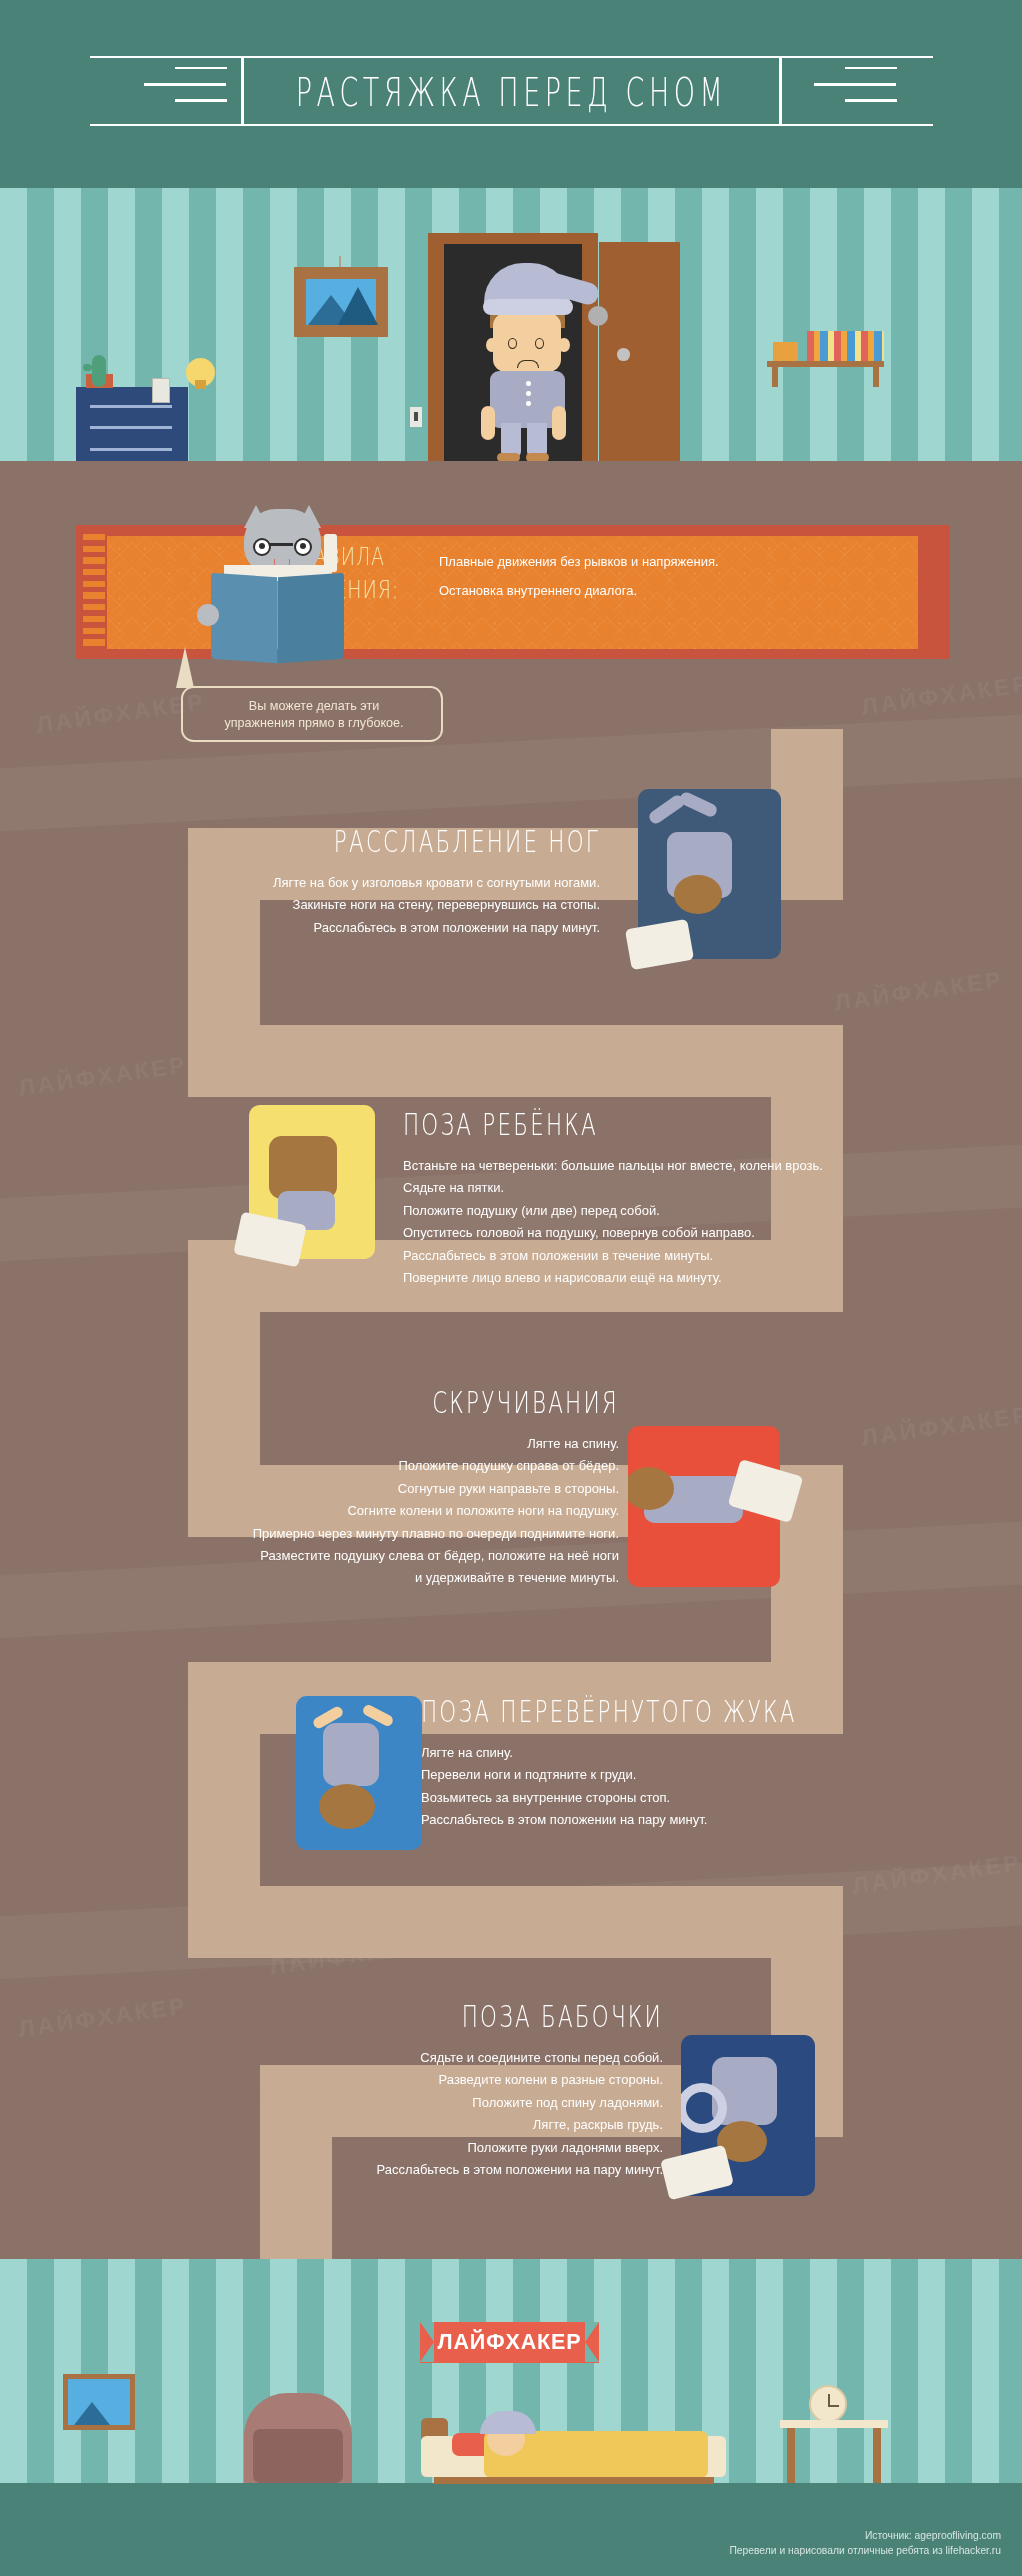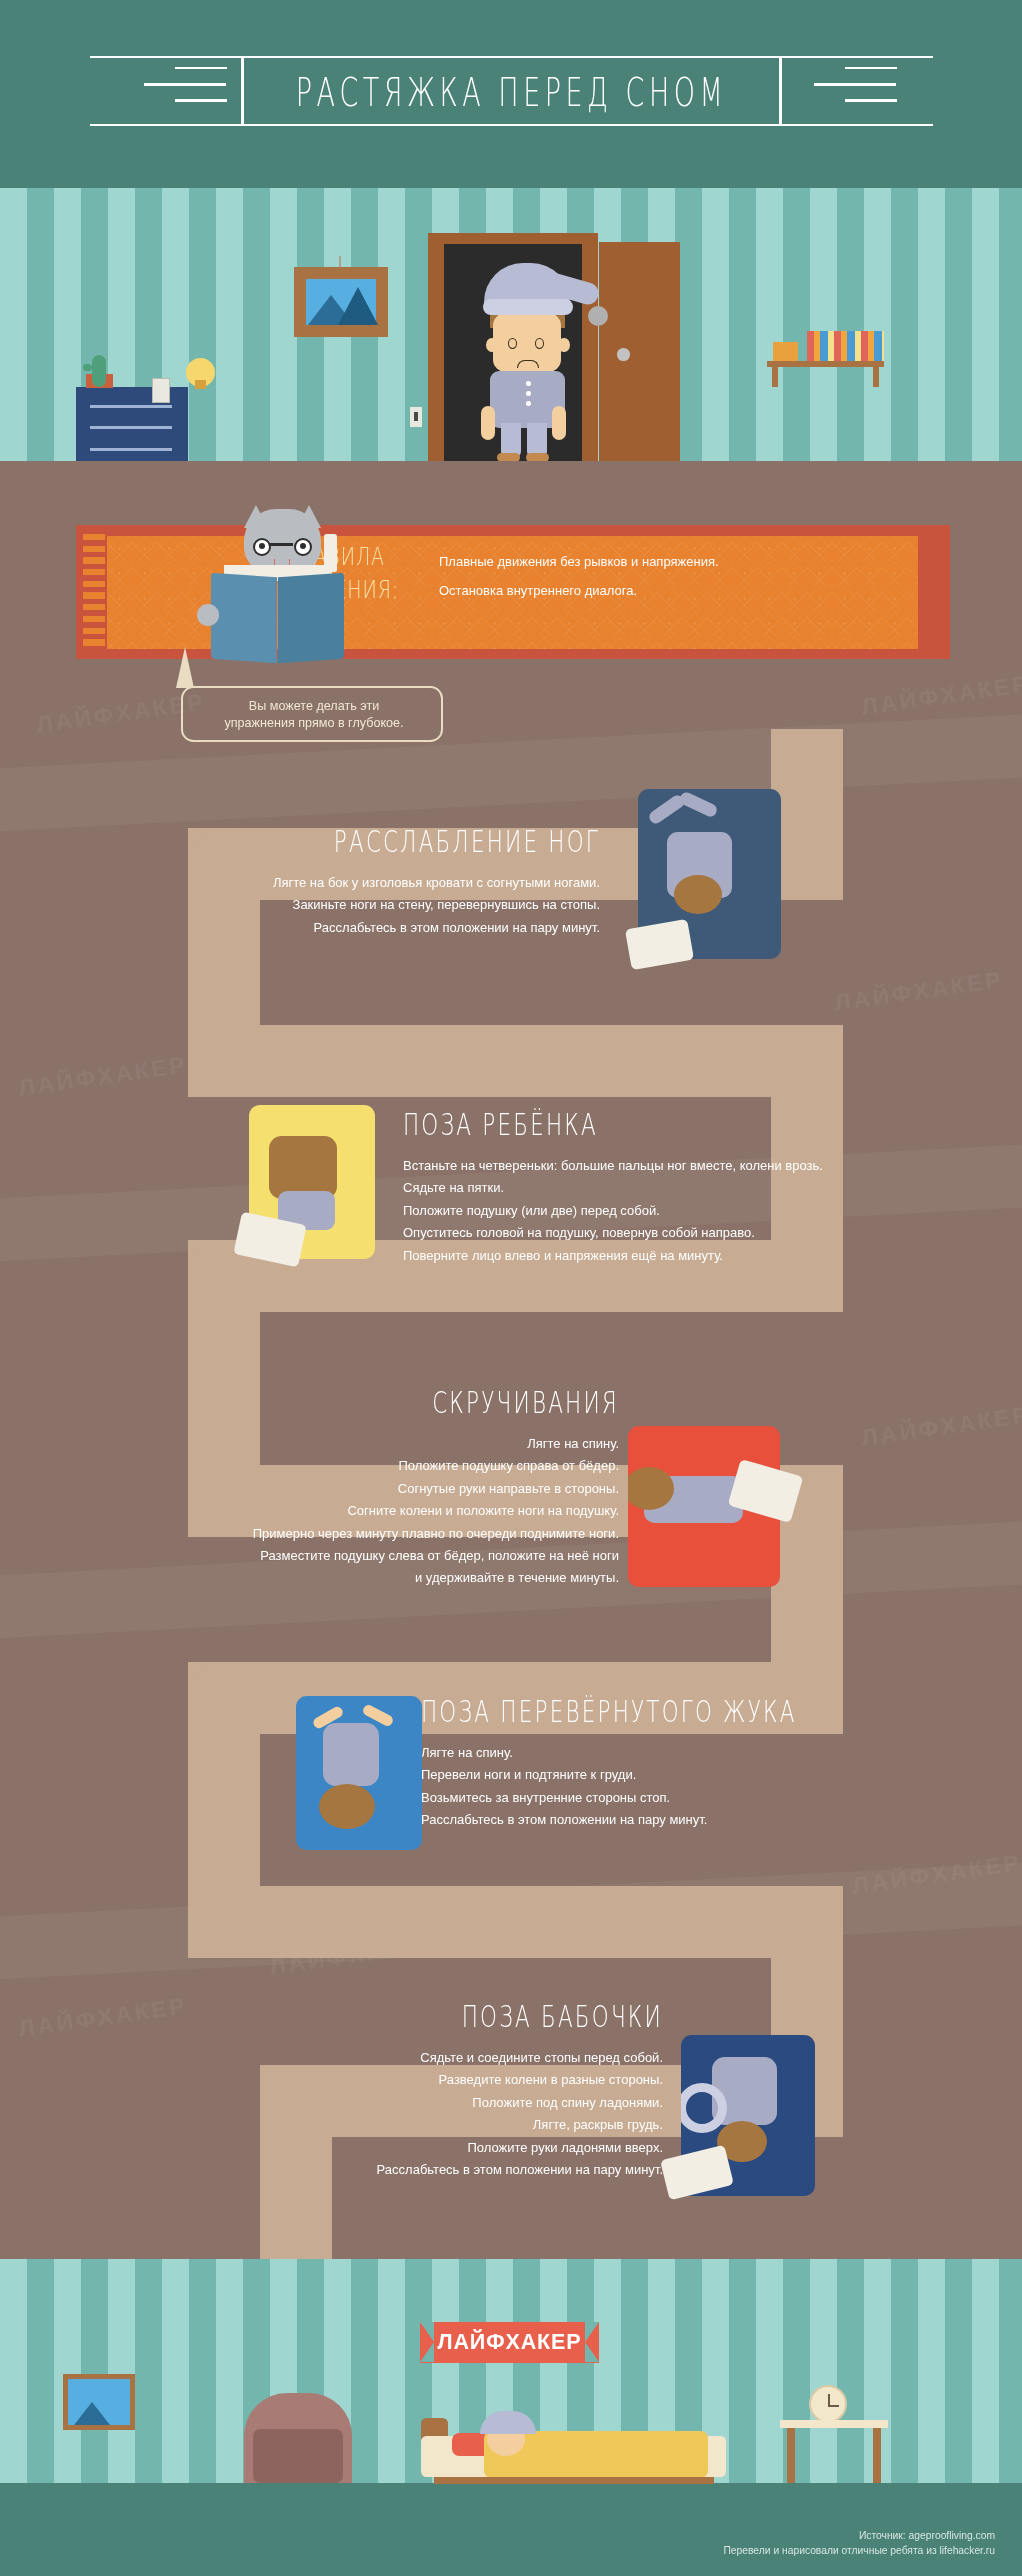--- a/index.html
+++ b/index.html
@@ -167,21 +167,21 @@
   .bed .sleeper-head{position:absolute;left:66px;top:10.8px;width:38px;height:34px;border-radius:50%;background:#f3cf9f;}
   .bed .sleeper-cap{position:absolute;left:59px;top:0;width:56px;height:23px;background:#b7bbd4;border-radius:23px 23px 0 0;}
   .bed .legs{position:absolute;left:12.6px;top:66px;width:280px;height:7.2px;background:#a87243;}
   .nightstand{position:absolute;left:780px;top:161px;width:108px;height:63px;}
   .nightstand .top{position:absolute;left:0;top:0;width:108px;height:8px;background:#f3e7cb;}
   .nightstand .leg{position:absolute;top:8px;width:8px;height:55px;background:#a87243;}
   .nightstand .leg.l{left:7.2px;} .nightstand .leg.r{right:7.2px;}
   .clock{position:absolute;left:809px;top:126px;width:38px;height:38px;border-radius:50%;background:#f3e7cb;border:2.7px solid #d9c9a4;box-sizing:border-box;}
   .clock i{position:absolute;left:17px;top:7.2px;width:1.8px;height:12.6px;background:#6b5b46;}
   .clock b{position:absolute;left:18px;top:18px;width:10px;height:1.8px;background:#6b5b46;}
-  .src{position:absolute;right:27px;top:269px;text-align:right;color:#d8e6e1;font-size:10.3px;line-height:15.2px;}
+  .src{position:absolute;right:21px;top:269px;text-align:right;color:#d8e6e1;font-size:10.3px;line-height:15.2px;}
 </style>
 </head>
 <body>
 
 <div class="page">
 
   <div class="header">
     <div class="ribbon">
       <div class="bar"></div>
       <div class="vline l"></div>
@@ -354,21 +354,22 @@
   </div>
   <div class="pillow" style="left:628px;top:924px;width:63px;height:41px;transform:rotate(-10deg);"></div>
 
   <div class="ex left" style="left:403px;top:1112px;width:556px;">
     <div class="ex-title" style="text-align:left;">ПОЗА РЕБЁНКА</div>
     <div class="ex-steps">
       <div>Встаньте на четвереньки: большие пальцы ног вместе, колени врозь.</div>
       <div>Сядьте на пятки.</div>
       <div>Положите подушку (или две) перед собой.</div>
       <div>Опуститесь головой на подушку, повернув собой направо.</div>
-      <div>Поверните лицо влево и напряжения ещё на минуту.</div>
+      <div>Расслабьтесь в этом положении в течение минуты.</div>
+      <div>Поверните лицо влево и нарисовали ещё на минуту.</div>
     </div>
   </div>
   <div class="card" style="left:249px;top:1105px;width:126px;height:154px;background:#f5df6e;">
     <div style="position:absolute;left:20px;top:30.5px;width:68px;height:63px;background:#a5763f;border-radius:12.6px;"></div>
     <div style="position:absolute;left:29px;top:86px;width:57px;height:39px;background:#a8abc4;border-radius:9px;"></div>
   </div>
   <div class="pillow" style="left:237px;top:1218px;width:66px;height:43px;transform:rotate(12deg);"></div>
 
   <div class="ex right" style="left:63px;top:1390px;width:556px;">
     <div class="ex-title">СКРУЧИВАНИЯ</div>

